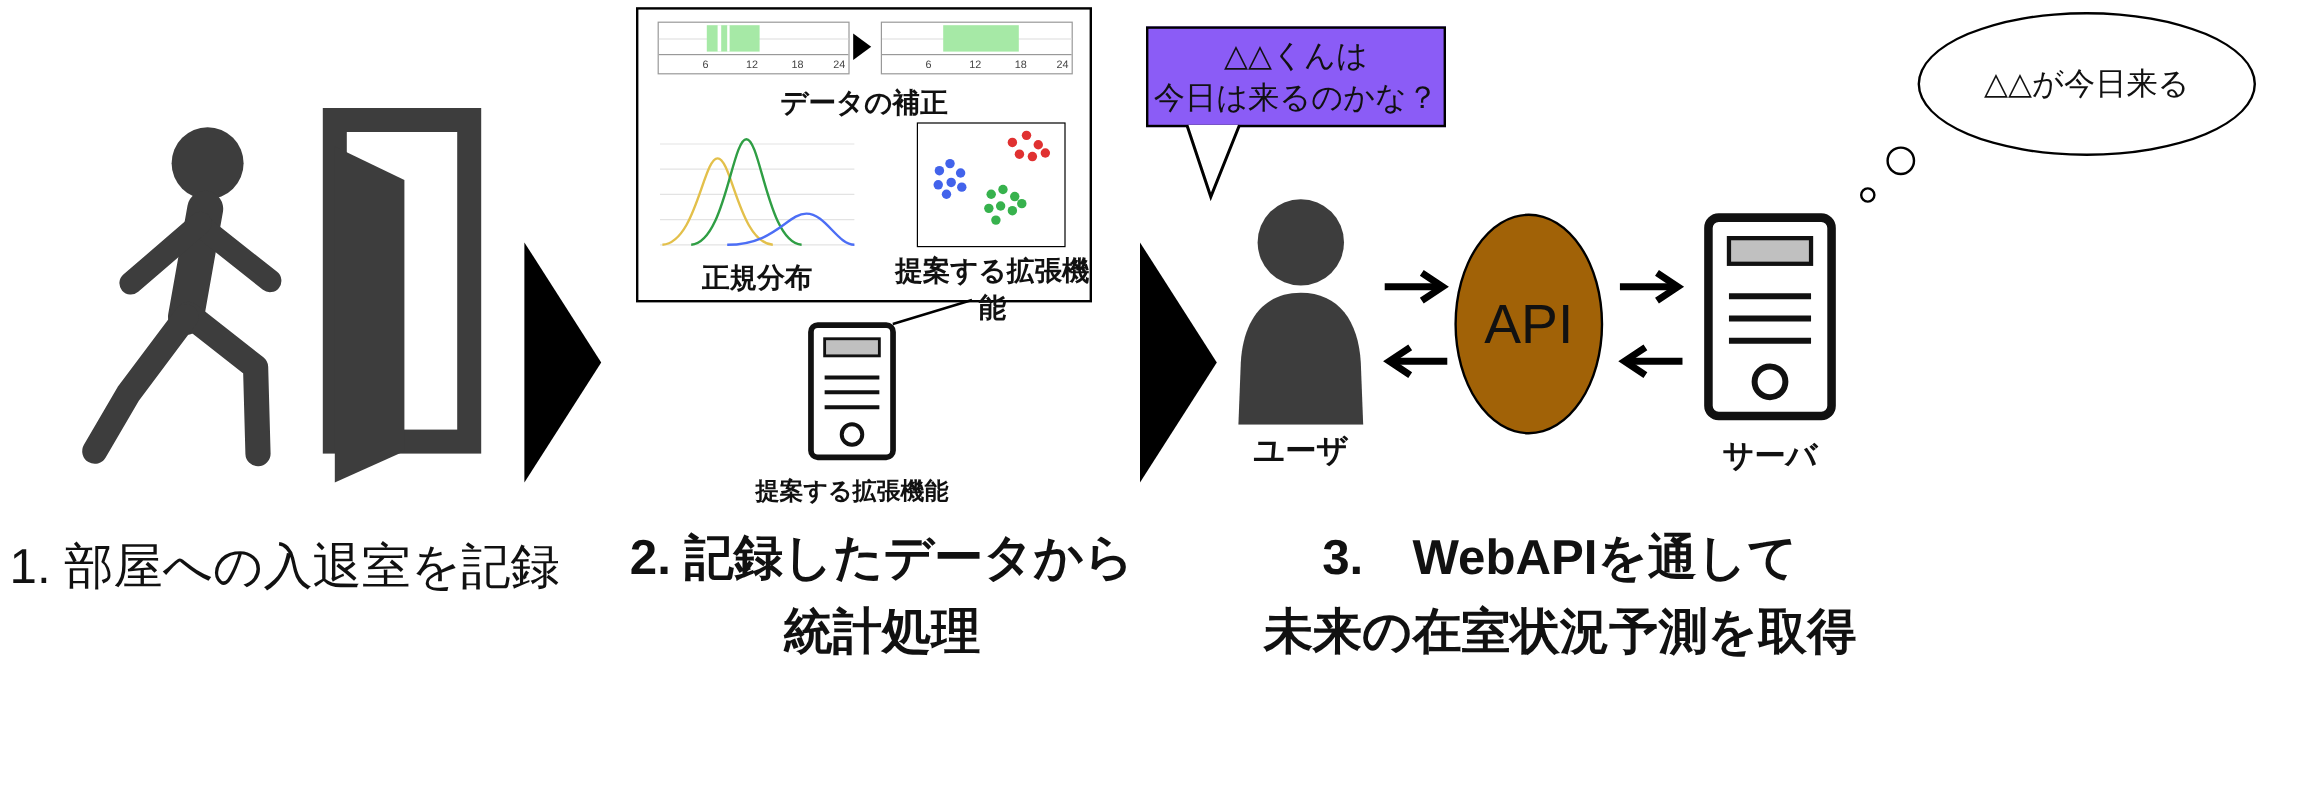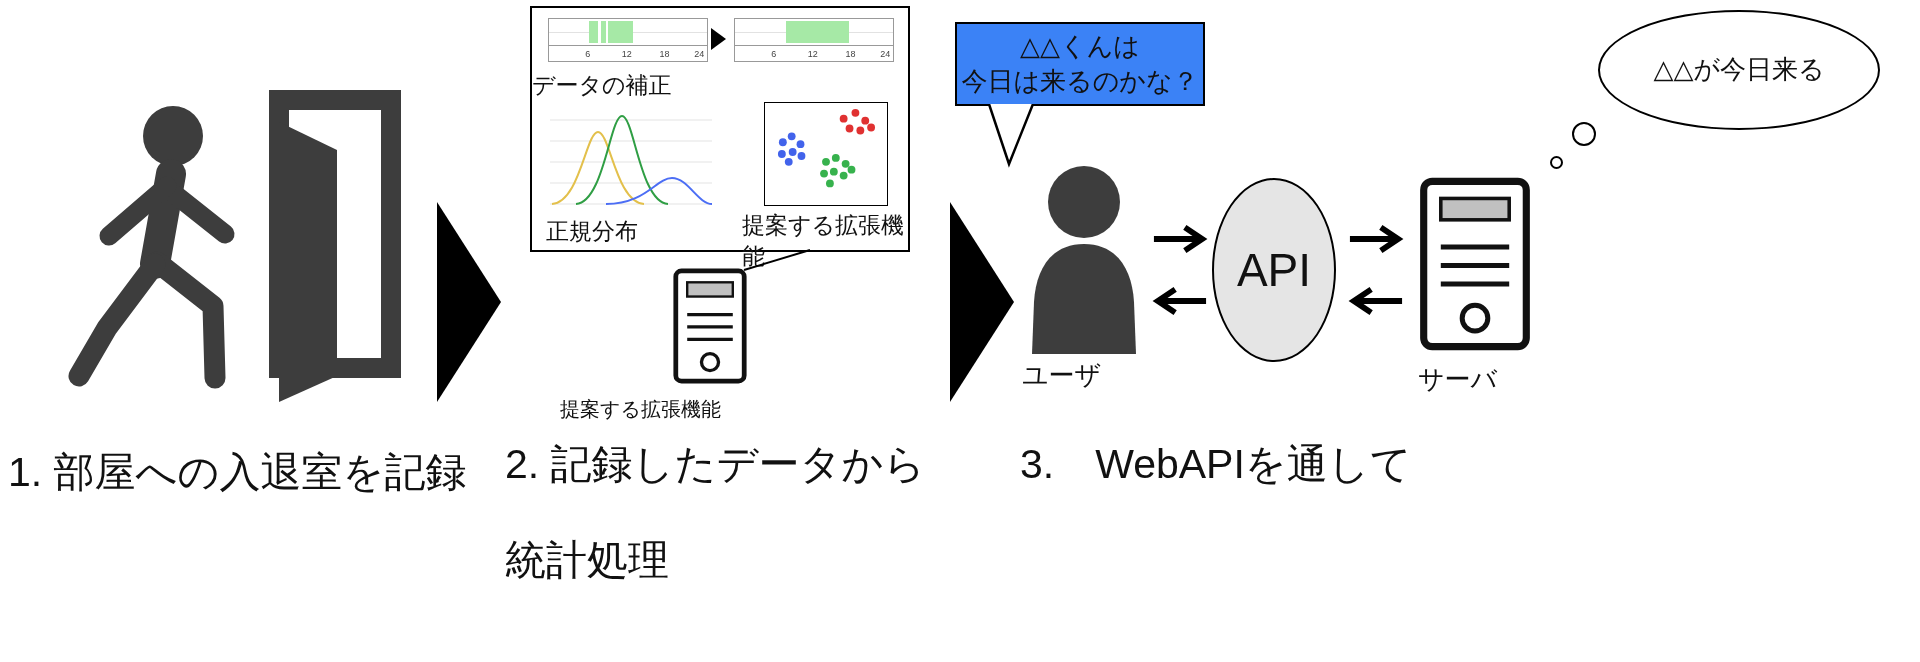--- a/index.html
+++ b/index.html
@@ -4,40 +4,40 @@
 <style>
   * { margin:0; padding:0; box-sizing:border-box; }
   html,body { background:#fff; }
   body { font-family:"Liberation Sans","DejaVu Sans",sans-serif; color:#111; }
   .canvas { position:relative; width:1920px; height:662px; background:#fff; overflow:hidden; }
   .abs { position:absolute; }
 
   .big-triangle { width:0; height:0; border-top:100px solid transparent; border-bottom:100px solid transparent; border-left:64px solid #000; }
 
   .caption { font-size:41px; color:#111; line-height:1.2; white-space:nowrap; }
-  .center { text-align:left; }
+  .center { text-align:center;font-weight:bold; }
 
   
   .panel { border:2px solid #000; background:#fff; }
   .mini-chart { position:absolute; width:160px; height:44px; border:1px solid #999; background:#fff; }
   .band-area { position:absolute; left:0; top:0; right:0; height:27px; border-bottom:1px solid #999; }
   .band-midline { position:absolute; left:0; right:0; top:13px; height:1px; background:#e2e2e2; }
   .band { position:absolute; top:2px; bottom:2px; background:#a6e9a6; }
   .band-gap { position:absolute; top:2px; bottom:2px; background:#fff; }
   .tick { position:absolute; top:30px; font-size:9px; color:#444; }
   .mini-arrow { width:0; height:0; border-top:11px solid transparent; border-bottom:11px solid transparent; border-left:15px solid #000; }
   .panel-caption { font-size:23px; color:#111; }
   .scatter-box { border:1.5px solid #000; background:#fff; }
 
   
-  .speech { border:2.5px solid #000; background:#3b82f6; display:flex; flex-direction:column; justify-content:center; align-items:center; font-size:26px; line-height:1.35; }
+  .speech { border:2.5px solid #000; background:#8b5cf6; display:flex; flex-direction:column; justify-content:center; align-items:center; font-size:26px; line-height:1.35; }
   .thought { border:2.5px solid #000; border-radius:50%; background:#fff; display:flex; flex-direction:column; justify-content:center; align-items:center; font-size:26px; line-height:1.3;gap:23px; }
   .thought-dot { border:2.5px solid #000; border-radius:50%; background:#fff; }
 
-  .api-ellipse { border:2.5px solid #000; border-radius:50%; background:#e5e5e5; display:flex; justify-content:center; align-items:center; font-size:46px; }
+  .api-ellipse { border:2.5px solid #000; border-radius:50%; background:#a16207; display:flex; justify-content:center; align-items:center; font-size:46px; }
 
   .small-label { font-size:26px; color:#111; }
 </style>
 </head>
 <body>
 
 <div class="canvas">
 
   <svg class="abs" style="left:55px; top:88px;" width="350" height="330" viewBox="0 0 350 330">
     <rect x="224" y="12" width="112" height="268" fill="#fff" stroke="#3d3d3d" stroke-width="20"></rect>
@@ -141,21 +141,21 @@
     <rect x="16" y="16" width="48" height="15" fill="#c0c0c0" stroke="#111" stroke-width="2.5"></rect>
     <line x1="16" y1="50" x2="64" y2="50" stroke="#111" stroke-width="3.5"></line>
     <line x1="16" y1="63" x2="64" y2="63" stroke="#111" stroke-width="3.5"></line>
     <line x1="16" y1="76" x2="64" y2="76" stroke="#111" stroke-width="3.5"></line>
     <circle cx="40" cy="100" r="9" fill="#fff" stroke="#111" stroke-width="3.5"></circle>
   </svg>
 
   <div class="abs center" style="left:560px; top:396px; width:300px; font-size:20px;">提案する拡張機能</div>
 
   <div class="abs caption center" style="left:505px; top:440px; width:460px;">2. 記録したデータから</div>
-  <div class="abs caption center" style="left:505px; top:502px; width:460px;margin-top:34px;">統計処理</div>
+  <div class="abs caption center" style="left:505px; top:502px; width:460px;">統計処理</div>
 
   <div class="abs big-triangle" style="left:950px; top:202px;"></div>
 
   <div class="abs speech" style="left:955px; top:22px; width:250px; height:84px;">
     <div>△△くんは</div>
     <div>今日は来るのかな？</div>
   </div>
   <svg class="abs" style="left:985px; top:104px;" width="52" height="64" viewBox="0 0 52 64">
     <path d="M4 0 L24 60 L48 0" fill="#fff" stroke="#000" stroke-width="2.5"></path>
   </svg>
@@ -198,14 +198,15 @@
   </svg>
   <div class="abs small-label center" style="left:1418px; top:362px; width:114px;">サーバ</div>
 
   <div class="abs thought" style="left:1598px; top:10px; width:282px; height:120px;">
     <div>△△が今日来る</div>
   </div>
   <div class="abs thought-dot" style="left:1572px; top:122px; width:24px; height:24px;"></div>
   <div class="abs thought-dot" style="left:1550px; top:156px; width:13px; height:13px;"></div>
 
   <div class="abs caption center" style="left:1020px; top:440px; width:560px;">3.　WebAPIを通して</div>
+  <div class="abs caption center" style="left:1020px; top:502px; width:560px;">未来の在室状況予測を取得</div>
 
 </div>
 
 </body></html>

